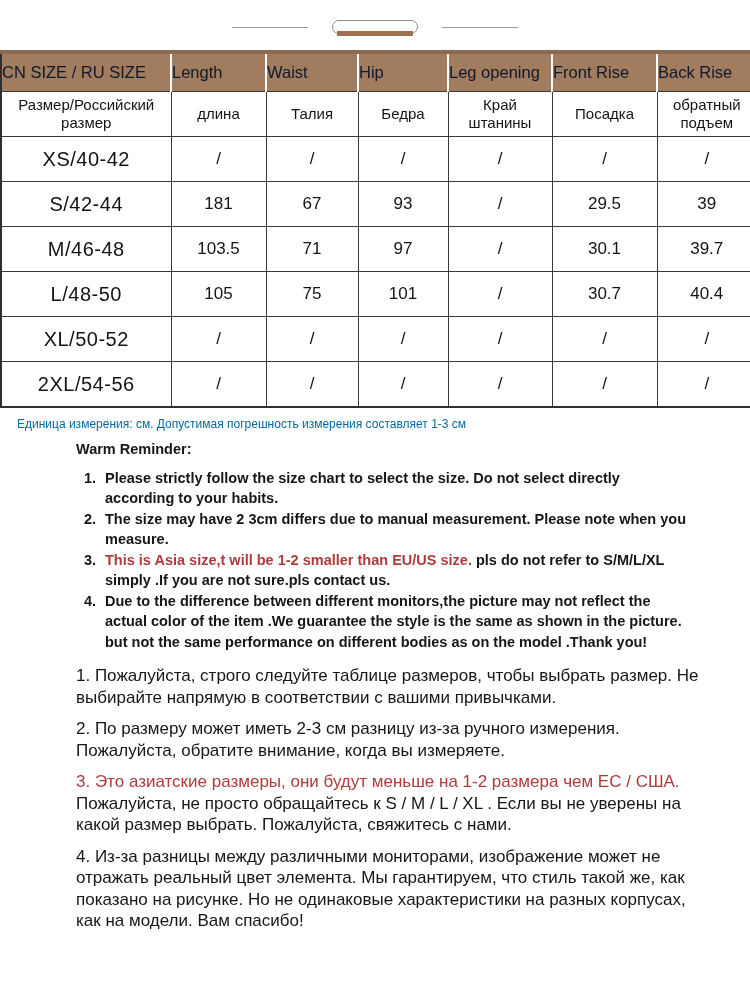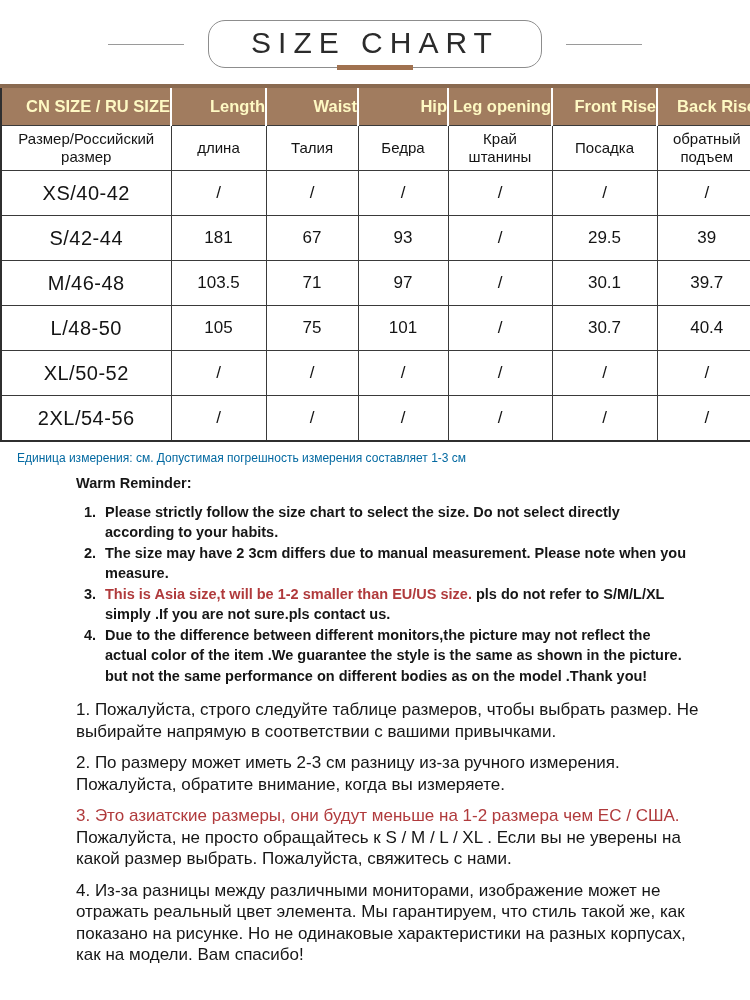--- a/index.html
+++ b/index.html
@@ -22,22 +22,22 @@
     width:76px;height:5px;background:var(--accent-underline,#a0714f);
   }
 
   
   table.size-table{
     border-collapse:collapse;table-layout:fixed;width:742px;margin:16px auto 0 auto;
     border:2px solid #2f2f2f;border-top:4px solid var(--header-top,#8a6a50);
   }
   .size-table th,.size-table td{overflow:hidden;}
   .hdr-en{
-    background:var(--header-bg,#a17c5f);color:#fef9c3;font-size:16.5px;font-weight:700;
-    height:37px;border-left:2px solid #ffffff;padding:0;text-align:right;
+    background:var(--header-bg,#a17c5f);color:#0f172a;font-size:16.5px;font-weight:400;
+    height:37px;border-left:2px solid #ffffff;padding:0;text-align:left;
   }
   .hdr-en:first-child{border-left:none;}
   .hdr-ru{
     font-weight:400;font-size:15px;height:44px;border:1.5px solid #3a3a3a;
     line-height:1.22;padding:0 10px;text-align:center;color:#141414;
   }
   .size-table td{
     border:1.5px solid #3a3a3a;text-align:center;height:44px;font-size:17px;padding:0;
   }
   td.size-cell{font-size:20px;letter-spacing:.5px;}
@@ -68,21 +68,20 @@
   .red{color:var(--red-text,#b03a3c);}
 </style>
 </head>
 <body>
 
 <div class="page">
 
   <div class="title-row">
     <span class="hline"></span>
     <div class="title-box">
-      <span>SIZE CHART</span>
       <span class="title-underline"></span>
     </div>
     <span class="hline"></span>
   </div>
 
   <table class="size-table">
     <thead>
         <tr>
           <th class="hdr-en">CN SIZE / RU SIZE</th>
           <th class="hdr-en">Length</th>

